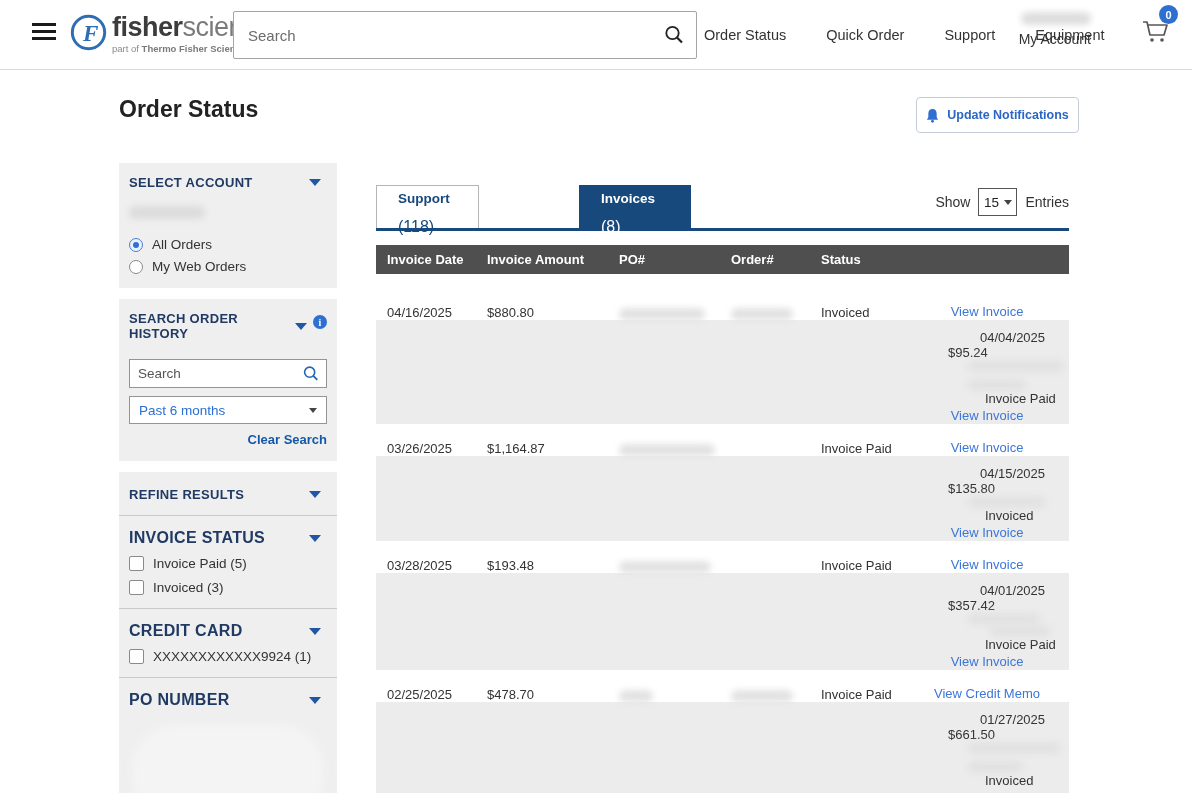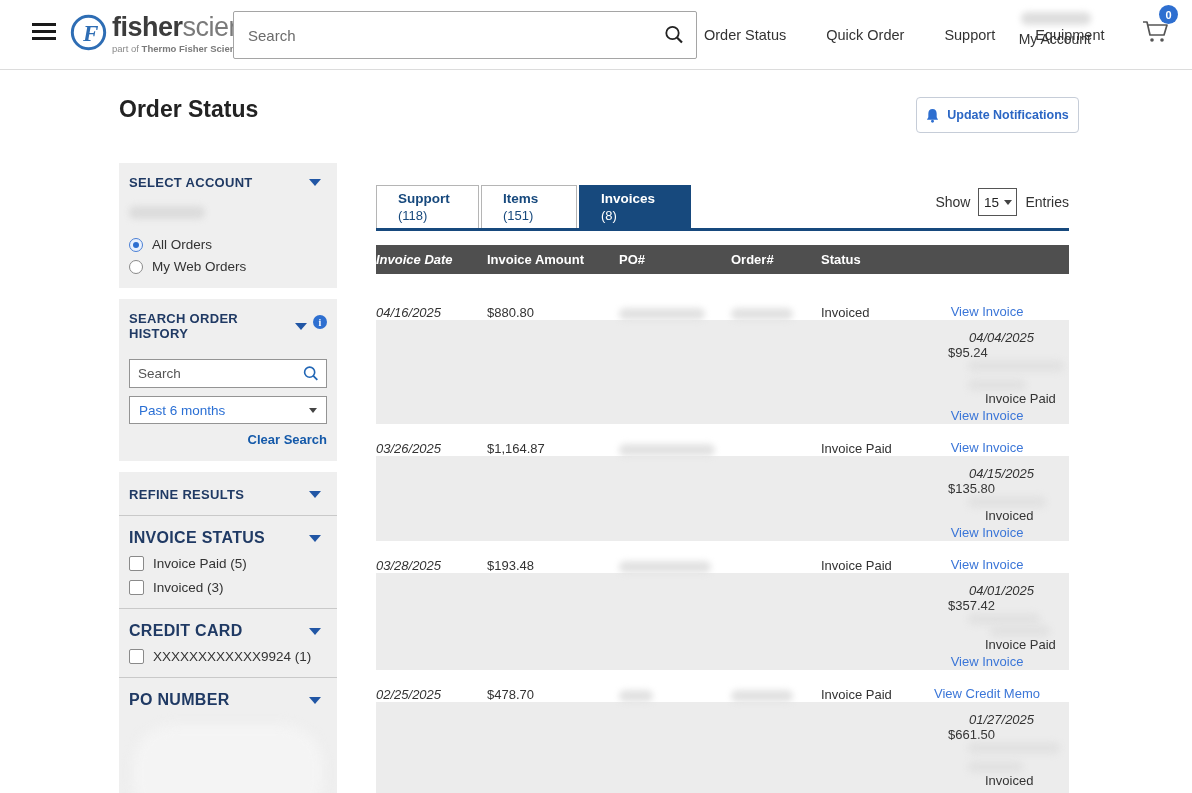--- a/index.html
+++ b/index.html
@@ -64,36 +64,36 @@
   .cb { width:15px; height:15px; background:#fff; border:1px solid #8a8a8a; border-radius:2px; flex:none; }
   .cb-label { font-size:13.5px; color:#333; }
   .po-blob { width:190px; height:96px; background:#f4f4f4; border-radius:40px; filter:blur(6px); margin:16px auto 4px auto; }
   .refine-pad { padding-top:15px; padding-bottom:10px; }
 
   
   .main { position:absolute; left:376px; top:115px; width:693px; }
   .tabs { position:relative; height:43px; }
   .tab { position:absolute; top:0; height:43px; background:#fff; border:1px solid #b5b5b5; border-bottom:none; padding:5px 0 0 21px; cursor:pointer; }
   .tab .t1 { font-size:13.5px; font-weight:bold; color:#17497d; }
-  .tab .t2 { font-size:13px; color:#17497d; margin-top:2px; }
+  .tab .t2 { font-size:16px; color:#17497d; margin-top:12px; }
   .tab.active { background:#17497d; border-color:#17497d; }
   .tab.active .t1, .tab.active .t2 { color:#fff; }
   .tab-underline { height:3px; background:#17497d; }
   .show-entries { position:absolute; right:0; top:3px; display:flex; align-items:center; gap:8px; }
   .show-entries .lbl { font-size:14px; color:#333; }
   .entries-select { width:39px; height:28px; border:1px solid #555; background:#fff; display:flex; align-items:center; justify-content:center; gap:5px; cursor:pointer; }
   .entries-select span { font-size:13.5px; color:#222; }
 
   .table { margin-top:14px; width:693px; }
   .t-head { display:flex; background:#4f4f4f; height:29px; align-items:center; }
   .t-head div { color:#fff; font-size:13px; font-weight:bold; }
   .t-row { display:flex; align-items:flex-end; min-height:32px; padding-top:10px; }
   .t-row.alt { background:#ececec;flex-direction:column; }
   .t-row.tall { min-height:46px; }
-  .c-date { width:100px; flex:none;font-style:italic; }
+  .c-date { width:100px; padding-left:11px; flex:none; }
   .c-amount { width:132px; padding-left:11px; flex:none; }
   .c-po { width:112px; padding-left:11px; flex:none; }
   .c-order { width:90px; padding-left:11px; flex:none; }
   .c-status { width:95px; padding-left:11px; flex:none; }
   .c-action { width:164px; flex:none; text-align:center; }
   .t-row .c-date, .t-row .c-amount, .t-row .c-status { font-size:13px; color:#333; }
   .t-row a { font-size:13px; color:#3b76d8; text-decoration:none; cursor:pointer; }
   .cell-blob { height:12px; background:#e2e2e2; border-radius:6px; filter:blur(3px); }
   .cell-blob + .cell-blob { margin-top:7px; }
 </style>
@@ -248,24 +248,20 @@
       <div class="po-blob"></div>
     </div>
   </div>
 
   <div class="main">
     <div class="tabs">
       <div class="tab" style="left:0; width:103px;">
         <div class="t1">Support</div>
           <div class="t2">(118)</div>
       </div>
-      <div class="tab" style="left:105px; width:96px;">
-        <div class="t1">Items</div>
-          <div class="t2">(151)</div>
-      </div>
       <div class="tab active" style="left:203px; width:112px;">
         <div class="t1">Invoices</div>
           <div class="t2">(8)</div>
       </div>
       <div class="show-entries">
         <span class="lbl">Show</span>
         <div class="entries-select">
           <span>15</span>
           <span class="dk-chev"></span>
         </div>

